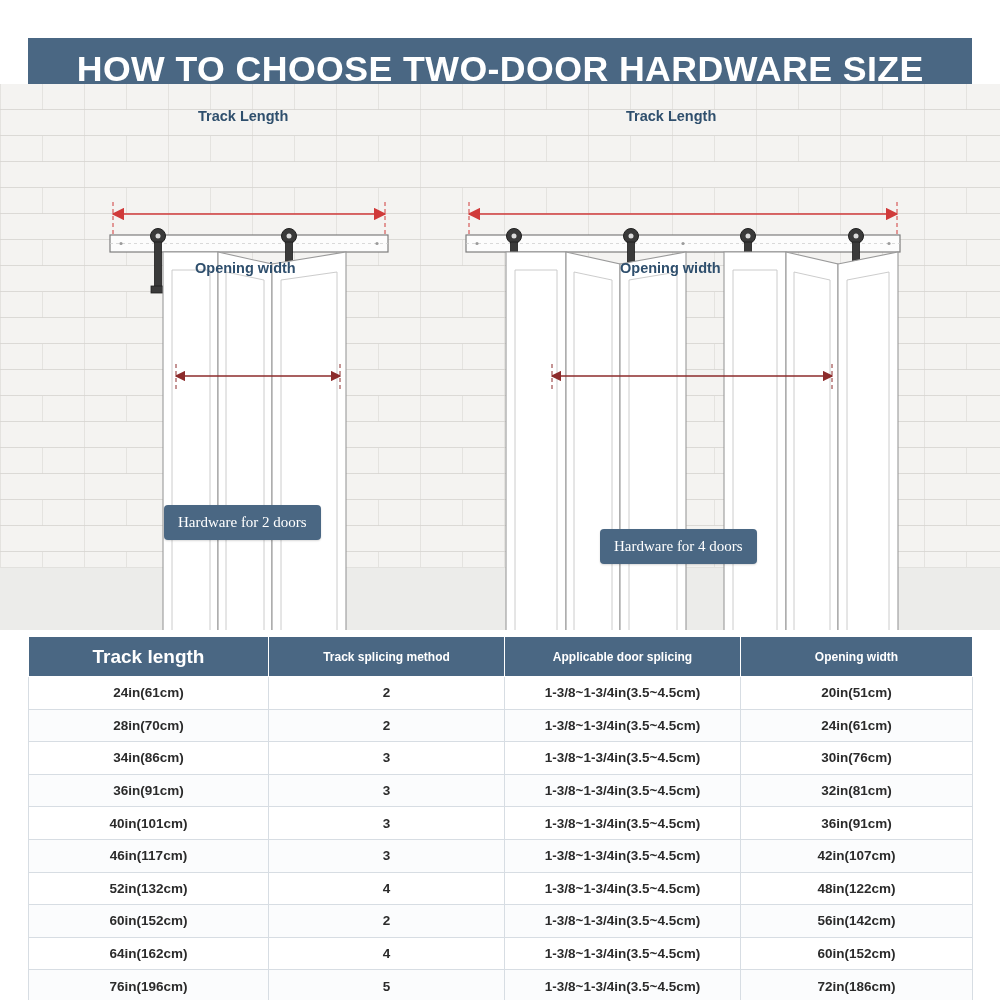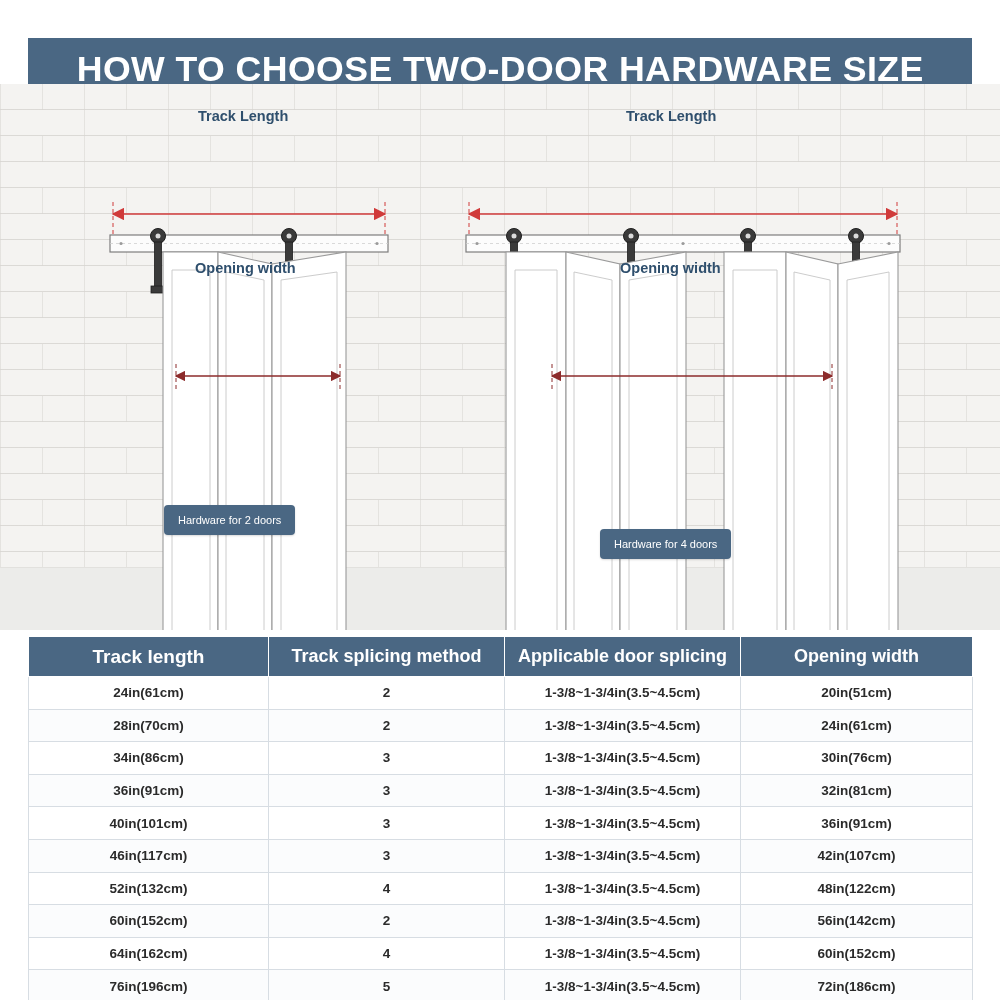--- a/index.html
+++ b/index.html
@@ -54,25 +54,26 @@
     background:#ececea;
     border-top:1px solid #e2e1de;
   }
 
   .illus svg{position:absolute;left:0;top:0;}
 
   .tag{
     position:absolute;
     background:#4a6783;
     color:#ffffff;
-    font-size:11px;
+    font-size:15px;
     padding:9px 14px;
     border-radius:4px;
     white-space:nowrap;
     box-shadow:0 1px 2px rgba(0,0,0,.15);
+    font-family:Liberation Serif, serif;
   }
   .tag.left{left:164px;top:421px;}
   .tag.right{left:600px;top:445px;}
 
   .lbl{
     position:absolute;
     color:#2f4f6d;
     font-size:14.5px;
     font-weight:bold;
     white-space:nowrap;
@@ -80,21 +81,21 @@
   }
 
   
   .tablewrap{
     position:absolute;left:28px;top:636px;width:944px;
   }
   table{border-collapse:collapse;width:944px;table-layout:fixed;}
   thead th{
     background:#4a6783;
     color:#ffffff;
-    font-size:18px;
+    font-size:12px;
     font-weight:bold;
     height:37px;
     border:1px solid #ffffff;
     text-align:center;
   }
   thead th.c0{font-size:19px;}
   tbody td{
     height:29.6px;
     border:1px solid #d7dde3;
     text-align:center;

